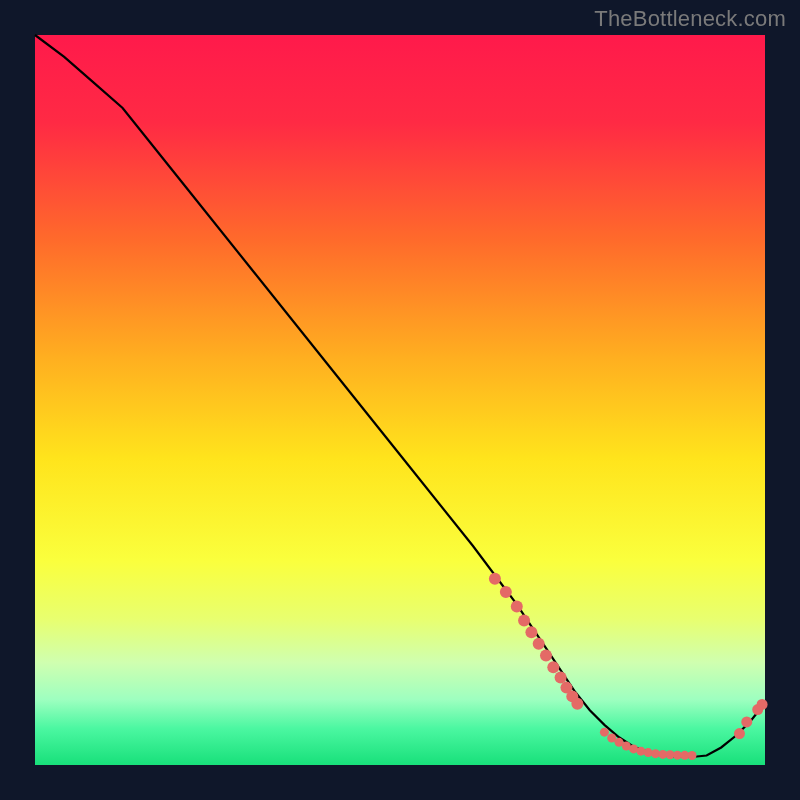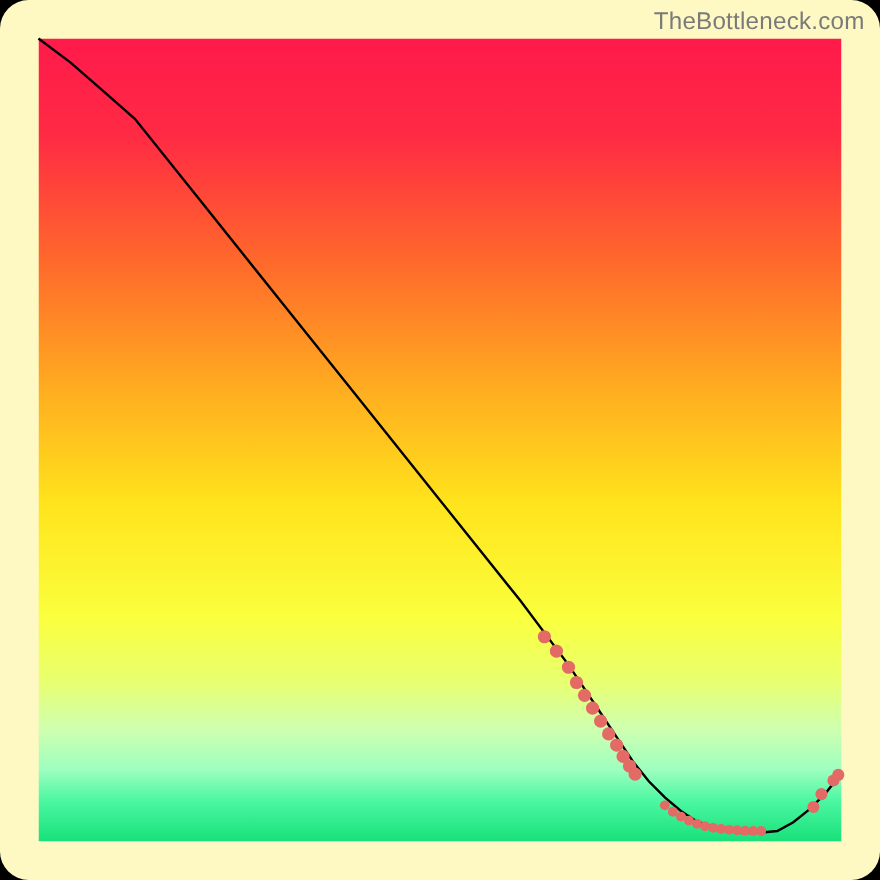--- a/index.html
+++ b/index.html
@@ -8,22 +8,21 @@
     width: 800px;
     height: 800px;
     background: #000;
     overflow: hidden;
     font-family: Arial, Helvetica, sans-serif;
   }
   .frame {
     position: relative;
     width: 800px;
     height: 800px;
-    background: #fef9c3;
-    border-radius: 26px;
+    background: #0f172a;
   }
   .watermark {
     position: absolute;
     top: 6px;
     right: 14px;
     color: #7a7a7a;
     font-size: 22px;
     letter-spacing: 0.2px;
     font-weight: 500;
     z-index: 10;

